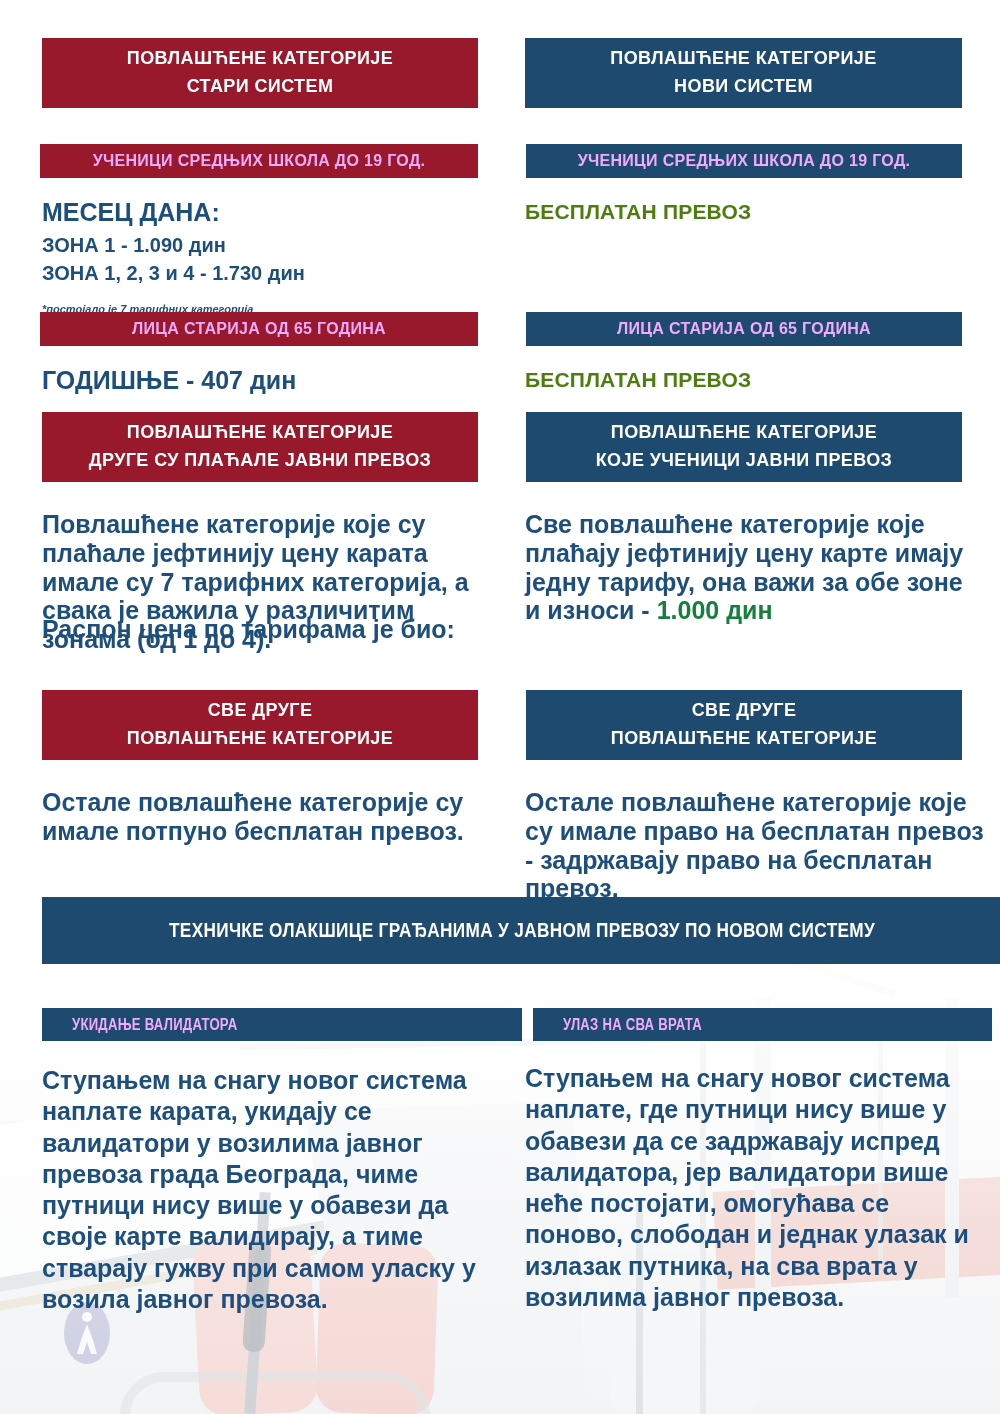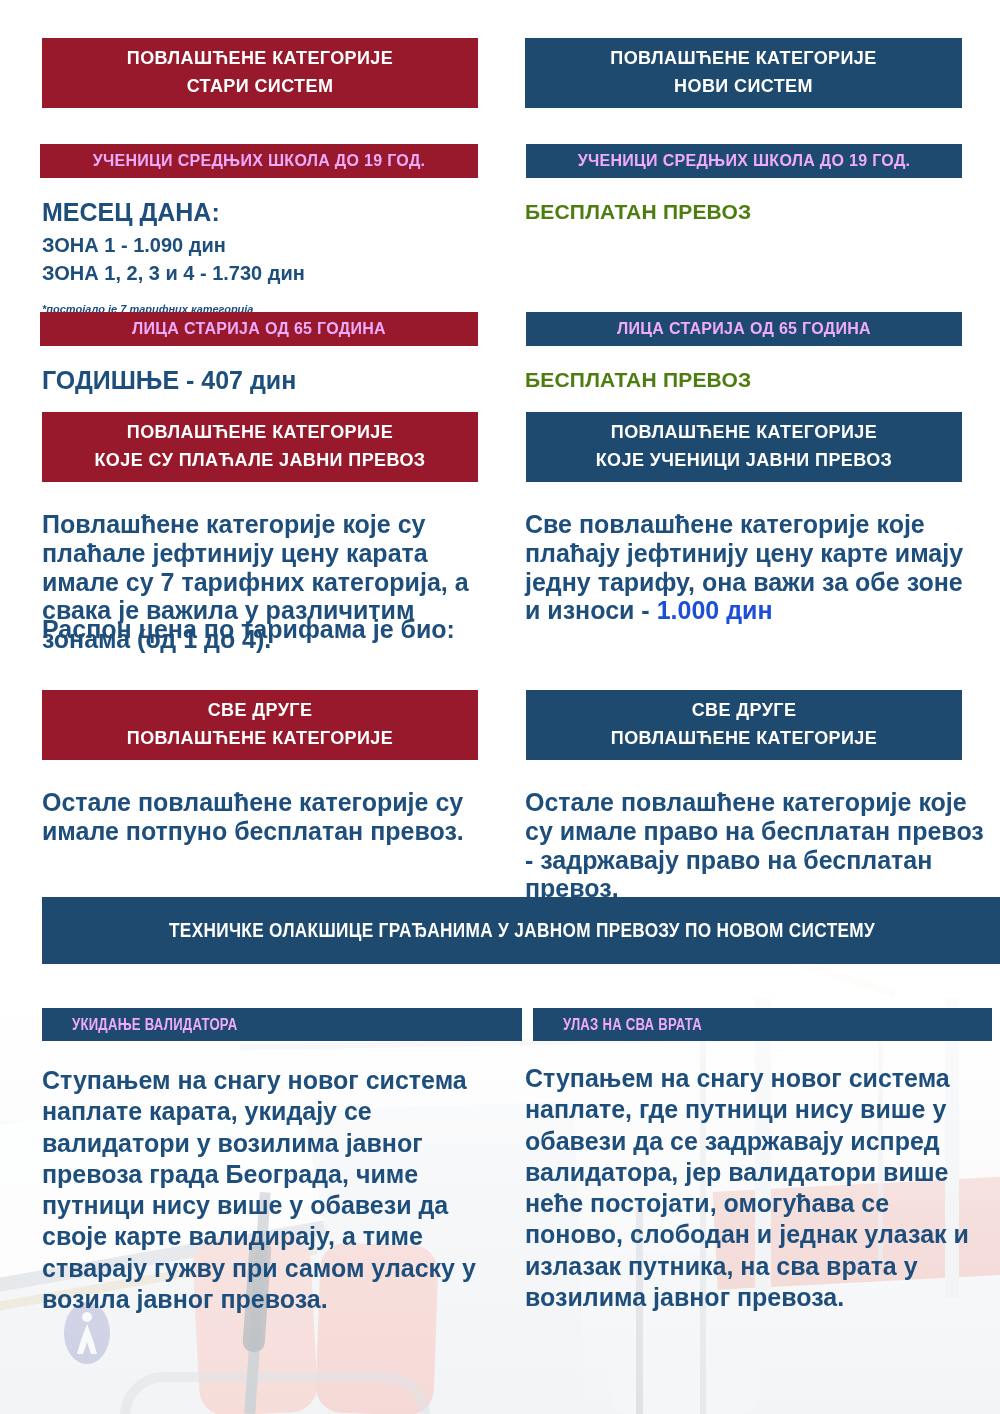--- a/index.html
+++ b/index.html
@@ -26,21 +26,21 @@
   .condensed{display:inline-block;transform:scaleX(.82);transform-origin:center center;white-space:nowrap;}
   .condensed.from-left{transform-origin:left center;}
   
   .txt{color:#1D4E7C;font-weight:bold;}
   .para{font-size:25px;line-height:1.15;}
   .para.loose{line-height:1.25;}
   .price-line{font-size:20px;line-height:1.2;margin:0 0 4px 0;}
   .price-title{font-size:25px;margin:0 0 6px 0;}
   .note{font-size:11px;font-style:italic;font-weight:bold;margin-top:18px;}
   .free{color:#4d7c0f;font-weight:bold;font-size:21px;letter-spacing:.2px;}
-  .red-price{color:#1d4ed8;}
+  .red-price{color:#15803d;}
   
   #photo{left:0;top:952px;width:1000px;height:462px;overflow:hidden;}
   #photo .sh{position:absolute;}
   #photo .overlay{
     left:0;top:0;right:0;bottom:0;
     background:linear-gradient(180deg,rgba(255,255,255,.96) 0%,rgba(255,255,255,.76) 26%,
                rgba(255,255,255,.58) 58%,rgba(255,255,255,.46) 100%);
   }
 </style>
 </head>
@@ -102,21 +102,21 @@
 </div>
 <div class="abs bar blue" style="left:526px;top:312px;width:436px;height:34px;">
   <span>ЛИЦА СТАРИЈА ОД 65 ГОДИНА</span>
 </div>
 
 <div class="abs txt price-title" style="left:42px;top:366px;">ГОДИШЊЕ - 407 дин</div>
 <div class="abs free" style="left:525px;top:368px;">БЕСПЛАТАН ПРЕВОЗ</div>
 
 <div class="abs banner red" style="left:42px;top:412px;width:436px;height:70px;">
   <span>ПОВЛАШЋЕНЕ КАТЕГОРИЈЕ</span>
-  <span>КОЈЕ СУ ПЛАЋАЛЕ ЈАВНИ ПРЕВОЗ</span>
+  <span>ДРУГЕ СУ ПЛАЋАЛЕ ЈАВНИ ПРЕВОЗ</span>
 </div>
 <div class="abs banner blue" style="left:526px;top:412px;width:436px;height:70px;">
   <span>ПОВЛАШЋЕНЕ КАТЕГОРИЈЕ</span>
   <span>КОЈЕ УЧЕНИЦИ ЈАВНИ ПРЕВОЗ</span>
 </div>
 
 <div class="abs txt para" style="left:42px;top:510px;width:445px;">Повлашћене категорије које су плаћале јефтинију цену карата имале су 7 тарифних категорија, а свака је важила у различитим зонама (од 1 до 4).</div>
 <div class="abs txt para" style="left:42px;top:615px;width:445px;">
   <div>Распон цена по тарифама је био:</div>
 </div>

